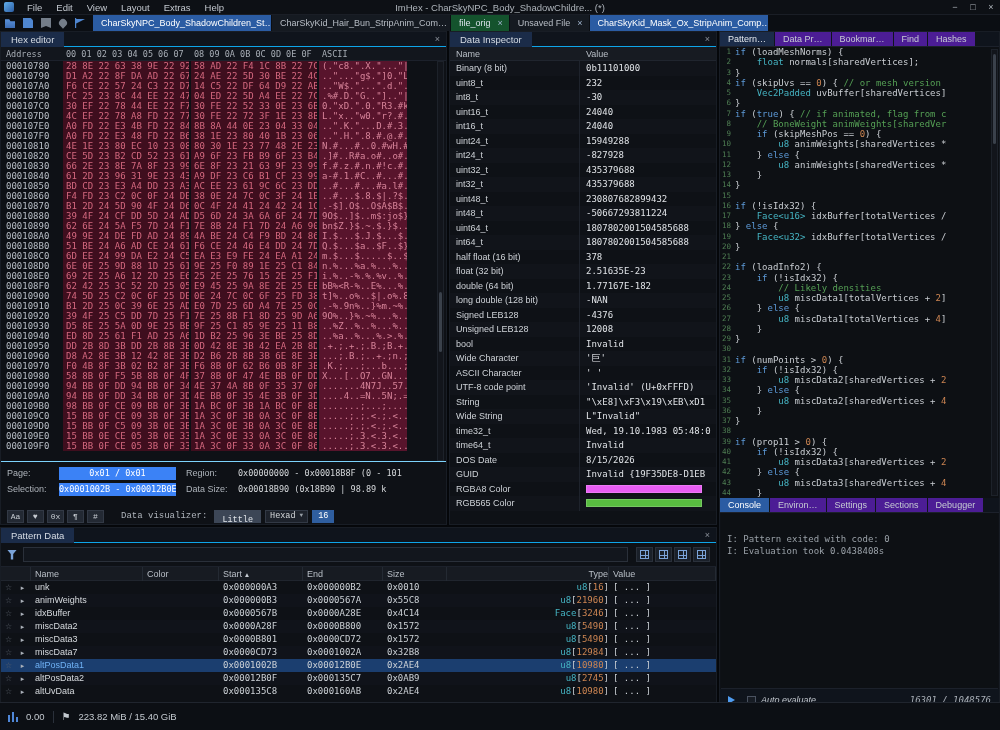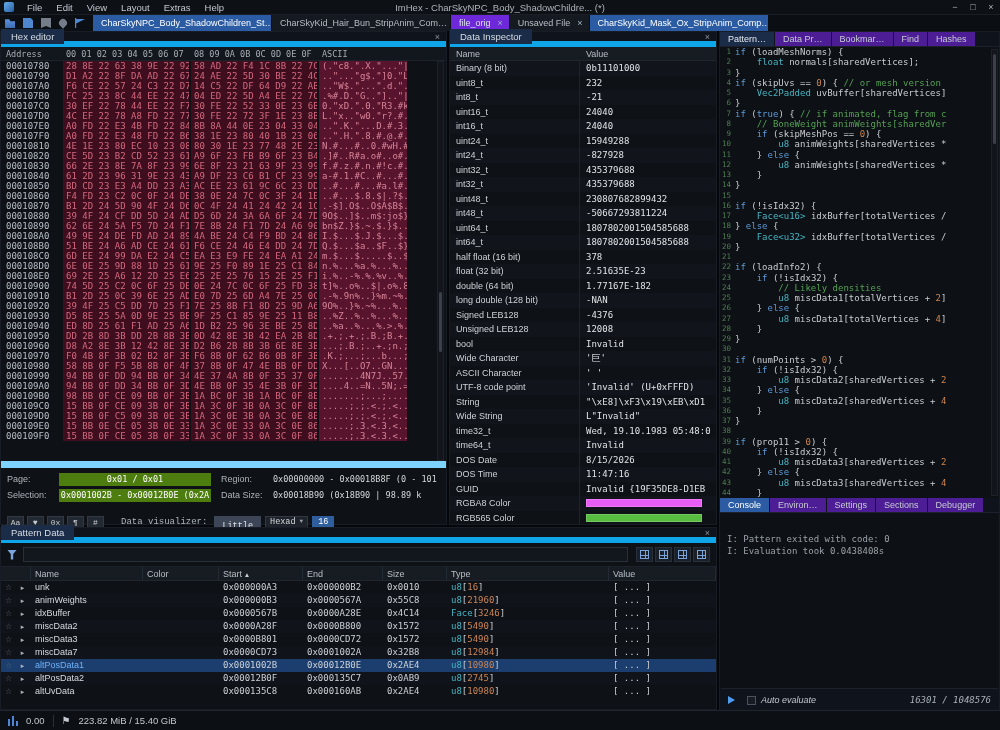--- a/index.html
+++ b/index.html
@@ -21,51 +21,51 @@
   #toolbar-icons { display:flex; align-items:center; padding:0 8px 0 5px; gap:8px; flex:none; }
   .ti { width:10px; height:10px; flex:none; }
   .ti-folder { background:linear-gradient(#5e97e0,#3c6cb4); clip-path:polygon(0 12%,42% 12%,55% 32%,100% 32%,100% 100%,0 100%); }
   .ti-save { background:#4f86d0; clip-path:polygon(0 0,78% 0,100% 22%,100% 100%,0 100%); }
   .ti-book { background:#747d89; clip-path:polygon(0 0,100% 0,100% 100%,50% 80%,0 100%); }
   .ti-pin { background:#747d89; border-radius:50% 50% 50% 0; transform:rotate(-45deg); width:8px; height:8px; }
   .ti-flag { background:#4f86d0; clip-path:polygon(0 0,12% 0,12% 100%,0 100%,0 0,100% 10%,12% 55%); }
   #file-tabs { display:flex; align-items:stretch; height:16px; overflow:hidden; flex:1; }
   .ftab { display:flex; align-items:center; padding:0 6px 0 8px; margin-right:1px; font-size:9px; color:#b7bdc5; background:#151a21; white-space:nowrap; max-width:178px; overflow:hidden; }
   .ftab.active { background:#2b5ca3; color:#fff; }
-  .ftab.hl { background:#6d28d9; color:#dbe3ec; }
+  .ftab.hl { background:#14532d; color:#dbe3ec; }
   .ftab .x { margin-left:7px; color:#9fb3cc; font-size:9px; }
 
   
   .panel { position:absolute; background:#0e1116; border:1px solid #181d25; }
   #hex-panel { left:0; top:31px; width:447px; height:494px; }
   #di-panel  { left:449px; top:31px; width:268px; height:494px; }
   #pe-panel  { left:719px; top:31px; width:281px; height:679px; }
   #pd-panel  { left:0; top:527px; width:717px; height:183px; }
-  .ptitle { height:15px; background:#0f141c; display:flex; align-items:center; border-bottom:6px solid #0ea5e9; }
+  .ptitle { height:15px; background:#0f141c; display:flex; align-items:center; border-bottom:1px solid #0ea5e9; }
   .ptab-t { background:#1b2c49; color:#d6dce4; font-size:9.5px; padding:0 10px; height:15px; display:flex; align-items:center; }
   .pclose { margin-left:auto; margin-right:6px; color:#8a9099; font-size:9px; }
 
   
   #hx-head { display:flex; height:14px; align-items:center; background:#12161d; border-bottom:1px solid #1c212b; color:#a7adb5; font-size:8.5px; }
   .hh-addr { width:60px; padding-left:5px; }
   .hh-b { width:126px; margin-left:2px; padding-left:3px; }
   .hh-ascii { width:88px; margin-left:2px; padding-left:3px; }
   #hex-rows { position:absolute; top:29px; left:0; width:430px; height:400px; overflow:hidden; }
   .hxrow { display:flex; height:10px; line-height:10px; font-size:9px; white-space:pre; }
   .hxaddr { width:60px; padding-left:5px; color:#b9bfc7; flex:none; }
   .hxb { width:126px; padding-left:3px; margin-left:2px; background:#3f0e1e; color:#d4687f; flex:none; overflow:hidden; }
   .hxascii { width:88px; padding-left:3px; margin-left:2px; background:#58142c; color:#d8849a; flex:none; overflow:hidden; }
   .vsb { position:absolute; width:7px; background:#12151b; border:1px solid #1d222a; }
   .vsb-t { position:absolute; left:1px; right:1px; background:#3a414b; border-radius:2px; }
   #hx-scroll { right:2px; top:29px; height:400px; }
-  #hx-foot { position:absolute; top:429px; left:0; right:0; bottom:0; border-top:7px solid #7dd3fc; padding:3px 6px; font-size:9px; }
+  #hx-foot { position:absolute; top:429px; left:0; right:0; bottom:0; border-top:1px solid #7dd3fc; padding:3px 6px; font-size:9px; }
   .frow { display:flex; align-items:center; height:16px; }
   .flabel { color:#aeb4bb; width:52px; flex:none; }
   .flabel2 { color:#aeb4bb; width:52px; flex:none; margin-left:10px; }
-  .fblue { background:#4d7c0f; color:#fff; text-align:center; width:152px; height:13px; line-height:13px; overflow:hidden; white-space:nowrap; flex:none; font-size:8.5px; }
+  .fblue { background:#3b82f6; color:#fff; text-align:center; width:117px; height:13px; line-height:13px; overflow:hidden; white-space:nowrap; flex:none; font-size:8.5px; }
   .fval { color:#d5d8db; white-space:nowrap; overflow:hidden; flex:1; font-size:8.5px; }
   #hx-ctrl { display:flex; align-items:center; height:18px; margin-top:10px;font-family:Liberation Mono, monospace; }
   .hxbtn { width:17px; height:13px; background:#232933; border:1px solid #323945; color:#c6cbd1; font-size:8px; display:flex; align-items:center; justify-content:center; margin-right:3px; flex:none; }
   .dv-label { color:#aeb4bb; margin-left:14px; }
   .dv-box { background:#3c4656; color:#e0e4e9; padding:4px 8px; height:13px; line-height:13px; margin-left:7px; font-size:8.5px; }
   .dv-drop { background:#1d222b; border:1px solid #323945; color:#d5d8db; padding:0 4px; height:13px; line-height:12px; margin-left:4px; font-size:8.5px; display:flex; align-items:center; }
   .dv-caret { font-size:6px; color:#9aa1a8; margin-left:4px; }
   .dv-count { background:#2f5e9f; color:#fff; padding:0 6px; height:13px; line-height:13px; margin-left:4px; font-size:8.5px; }
 
   
@@ -104,35 +104,35 @@
   .pd-input { flex:1; height:15px; background:#12161d; border:1px solid #2a303a; margin:0 6px; color:#d5d8db; font-size:9px; padding:0 4px; outline:none; }
   .pd-ic { width:17px; height:15px; border:1px solid #2a303a; background:#1a2029; margin-left:2px; flex:none; display:flex; align-items:center; justify-content:center; }
   .pd-ic-g { width:9px; height:9px; border:1px solid #7aa3d9; background:
       linear-gradient(#7aa3d9,#7aa3d9) 0 3.5px/100% 1px no-repeat,
       linear-gradient(#7aa3d9,#7aa3d9) 3.5px 0/1px 100% no-repeat; }
   #pd-head { display:flex; height:14px; background:#171b22; border-bottom:1px solid #20252e; font-size:9px; color:#b9bfc7; align-items:center; }
   .pdh { border-right:1px solid #242a33; height:14px; line-height:14px; padding-left:4px; overflow:hidden; white-space:nowrap; }
   .sort { font-size:6.5px; color:#c6ccd3; }
   .c0 { width:30px; flex:none; } .c1 { width:112px; flex:none; } .c2 { width:76px; flex:none; }
   .c3 { width:84px; flex:none; } .c4 { width:80px; flex:none; } .c5 { width:64px; flex:none; }
-  .c6 { width:162px; flex:none; } .c7 { flex:1; }
+  .c6 { width:162px; flex:none;text-align:right; } .c7 { flex:1; }
   #pd-rows { position:absolute; top:53px; left:0; right:0; bottom:0; overflow:hidden; }
   .pdrow { display:flex; height:13px; line-height:13px; font-size:9px; }
   .pdrow:nth-child(even) { background:#10131a; }
   .pdrow.selected { background:#1b3e6f; }
   .pdc { overflow:hidden; white-space:nowrap; padding-left:4px; }
   .pdc.c0 { padding-left:0; display:flex; align-items:center; }
   .pd-star { width:15px; text-align:center; color:#59606a; font-size:8px; }
   .pd-car { width:13px; text-align:center; color:#aab0b8; font-size:7px; }
   .pd-name { color:#d6dade; }
   .pdrow.selected .pd-name { color:#6fb1f5; }
   .pdc.mono, .pd-val { color:#ccd1d6; }
 
   
-  #statusbar { position:absolute; bottom:0; left:0; right:0; height:20px; background:#0c0f14; border-top:1px solid #20252e; display:flex; align-items:center; font-size:9.5px; color:#c3c9cf; padding:0 8px; gap:8px; }
+  #statusbar { position:absolute; bottom:0; left:0; right:0; height:28px; background:#0c0f14; border-top:1px solid #20252e; display:flex; align-items:center; font-size:9.5px; color:#c3c9cf; padding:0 8px; gap:8px; }
   .sb-ic { width:10px; height:10px; fl ex:none; background:
       linear-gradient(#4f87d8,#4f87d8) 0 3px/2px 7px no-repeat,
       linear-gradient(#4f87d8,#4f87d8) 4px 0/2px 10px no-repeat,
       linear-gradient(#4f87d8,#4f87d8) 8px 5px/2px 5px no-repeat; }
   .sb-sep { width:1px; height:12px; background:#2a303a; }
   .sb-flag { font-size:10px; color:#c3c9cf; }
 </style>
 </head>
 <body>
 
@@ -210,20 +210,21 @@
       <div class="hxrow"><span class="hxaddr mono">00010850</span><span class="hxb mono">BD CD 23 E3 A4 DD 23 A3</span><span class="hxb mono">AC EE 23 61 9C 6C 23 DD</span><span class="hxascii mono">..#...#...#a.l#.</span></div>
       <div class="hxrow"><span class="hxaddr mono">00010860</span><span class="hxb mono">F4 FD 23 C2 0C 0F 24 DE</span><span class="hxb mono">38 0E 24 7C 0C 3F 24 1E</span><span class="hxascii mono">..#...$.8.$|.?$.</span></div>
       <div class="hxrow"><span class="hxaddr mono">00010870</span><span class="hxb mono">B1 2D 24 5D 90 4F 24 D6</span><span class="hxb mono">0C 4F 24 41 24 42 24 1C</span><span class="hxascii mono">.-$].O$..O$A$B$.</span></div>
       <div class="hxrow"><span class="hxaddr mono">00010880</span><span class="hxb mono">39 4F 24 CF DD 5D 24 AD</span><span class="hxb mono">D5 6D 24 3A 6A 6F 24 7D</span><span class="hxascii mono">9O$..]$..m$:jo$}</span></div>
       <div class="hxrow"><span class="hxaddr mono">00010890</span><span class="hxb mono">62 6E 24 5A F5 7D 24 F1</span><span class="hxb mono">7E 8B 24 F1 7D 24 A6 90</span><span class="hxascii mono">bn$Z.}$.~.$.}$..</span></div>
       <div class="hxrow"><span class="hxaddr mono">000108A0</span><span class="hxb mono">49 9E 24 DE FD AD 24 89</span><span class="hxb mono">4A BE 24 C4 F9 BD 24 86</span><span class="hxascii mono">I.$...$.J.$...$.</span></div>
       <div class="hxrow"><span class="hxaddr mono">000108B0</span><span class="hxb mono">51 BE 24 A6 AD CE 24 61</span><span class="hxb mono">F6 CE 24 46 E4 DD 24 7D</span><span class="hxascii mono">Q.$...$a..$F..$}</span></div>
       <div class="hxrow"><span class="hxaddr mono">000108C0</span><span class="hxb mono">6D EE 24 99 DA E2 24 C5</span><span class="hxb mono">EA E3 E9 FE 24 EA A1 24</span><span class="hxascii mono">m.$...$.....$..$</span></div>
       <div class="hxrow"><span class="hxaddr mono">000108D0</span><span class="hxb mono">6E 0E 25 9D 88 1D 25 61</span><span class="hxb mono">9E 25 F0 89 1E 25 C1 84</span><span class="hxascii mono">n.%...%a.%...%..</span></div>
       <div class="hxrow"><span class="hxaddr mono">000108E0</span><span class="hxb mono">69 2E 25 A6 12 2D 25 E6</span><span class="hxb mono">25 2E 25 76 15 2E 25 F1</span><span class="hxascii mono">i.%..-%.%.%v..%.</span></div>
+      <div class="hxrow"><span class="hxaddr mono">000108F0</span><span class="hxb mono">62 42 25 3C 52 2D 25 05</span><span class="hxb mono">E9 45 25 9A 8E 2E 25 EB</span><span class="hxascii mono">bB%&lt;R-%..E%...%.</span></div>
       <div class="hxrow"><span class="hxaddr mono">00010900</span><span class="hxb mono">74 5D 25 C2 0C 6F 25 DE</span><span class="hxb mono">0E 24 7C 0C 6F 25 FD 38</span><span class="hxascii mono">t]%..o%..$|.o%.8</span></div>
       <div class="hxrow"><span class="hxaddr mono">00010910</span><span class="hxb mono">B1 2D 25 0C 39 6E 25 AD</span><span class="hxb mono">E0 7D 25 6D A4 7E 25 0C</span><span class="hxascii mono">.-%.9n%..}%m.~%.</span></div>
       <div class="hxrow"><span class="hxaddr mono">00010920</span><span class="hxb mono">39 4F 25 C5 DD 7D 25 F1</span><span class="hxb mono">7E 25 8B F1 8D 25 9D A6</span><span class="hxascii mono">9O%..}%.~%...%..</span></div>
       <div class="hxrow"><span class="hxaddr mono">00010930</span><span class="hxb mono">D5 8E 25 5A 0D 9E 25 BB</span><span class="hxb mono">9F 25 C1 85 9E 25 11 B8</span><span class="hxascii mono">..%Z..%..%...%..</span></div>
       <div class="hxrow"><span class="hxaddr mono">00010940</span><span class="hxb mono">ED 8D 25 61 F1 AD 25 A6</span><span class="hxb mono">1D B2 25 96 3E BE 25 8D</span><span class="hxascii mono">..%a..%...%.&gt;.%.</span></div>
       <div class="hxrow"><span class="hxaddr mono">00010950</span><span class="hxb mono">DD 2B 8D 3B DD 2B 8B 3B</span><span class="hxb mono">0D 42 8E 3B 42 EA 2B 8D</span><span class="hxascii mono">.+.;.+.;.B.;B.+.</span></div>
       <div class="hxrow"><span class="hxaddr mono">00010960</span><span class="hxb mono">D8 A2 8E 3B 12 42 8E 3B</span><span class="hxb mono">D2 B6 2B 8B 3B 6E 8E 3B</span><span class="hxascii mono">...;.B.;..+.;n.;</span></div>
       <div class="hxrow"><span class="hxaddr mono">00010970</span><span class="hxb mono">F0 4B 8F 3B 02 B2 8F 3B</span><span class="hxb mono">F6 8B 0F 62 B6 0B 8F 3B</span><span class="hxascii mono">.K.;...;...b...;</span></div>
       <div class="hxrow"><span class="hxaddr mono">00010980</span><span class="hxb mono">58 8B 0F F5 5B 8B 0F 4F</span><span class="hxb mono">37 8B 0F 47 4E BB 0F DD</span><span class="hxascii mono">X...[..O7..GN...</span></div>
       <div class="hxrow"><span class="hxaddr mono">00010990</span><span class="hxb mono">94 BB 0F DD 94 BB 0F 34</span><span class="hxb mono">4E 37 4A 8B 0F 35 37 0F</span><span class="hxascii mono">.......4N7J..57.</span></div>
@@ -282,21 +283,21 @@
       <div class="dirow">
         <span class="din">Binary (8 bit)</span>
         <span class="div-l mono">0b11101000</span>
       </div>
       <div class="dirow">
         <span class="din">uint8_t</span>
         <span class="div-l mono">232</span>
       </div>
       <div class="dirow">
         <span class="din">int8_t</span>
-        <span class="div-l mono">-21</span>
+        <span class="div-l mono">-30</span>
       </div>
       <div class="dirow">
         <span class="din">uint16_t</span>
         <span class="div-l mono">24040</span>
       </div>
       <div class="dirow">
         <span class="din">int16_t</span>
         <span class="div-l mono">24040</span>
       </div>
       <div class="dirow">
@@ -383,24 +384,20 @@
         <span class="din">time32_t</span>
         <span class="div-l mono">Wed, 19.10.1983 05:48:0</span>
       </div>
       <div class="dirow">
         <span class="din">time64_t</span>
         <span class="div-l mono">Invalid</span>
       </div>
       <div class="dirow">
         <span class="din">DOS Date</span>
         <span class="div-l mono">8/15/2026</span>
-      </div>
-      <div class="dirow">
-        <span class="din">DOS Time</span>
-        <span class="div-l mono">11:47:16</span>
       </div>
       <div class="dirow">
         <span class="din">GUID</span>
         <span class="div-l mono">Invalid {19F35DE8-D1EB</span>
       </div>
       <div class="dirow">
         <span class="din">RGBA8 Color</span>
         <span class="div-l mono"><span class="swatch" style="background: rgb(232, 93, 243);"></span></span>
       </div>
       <div class="dirow">

